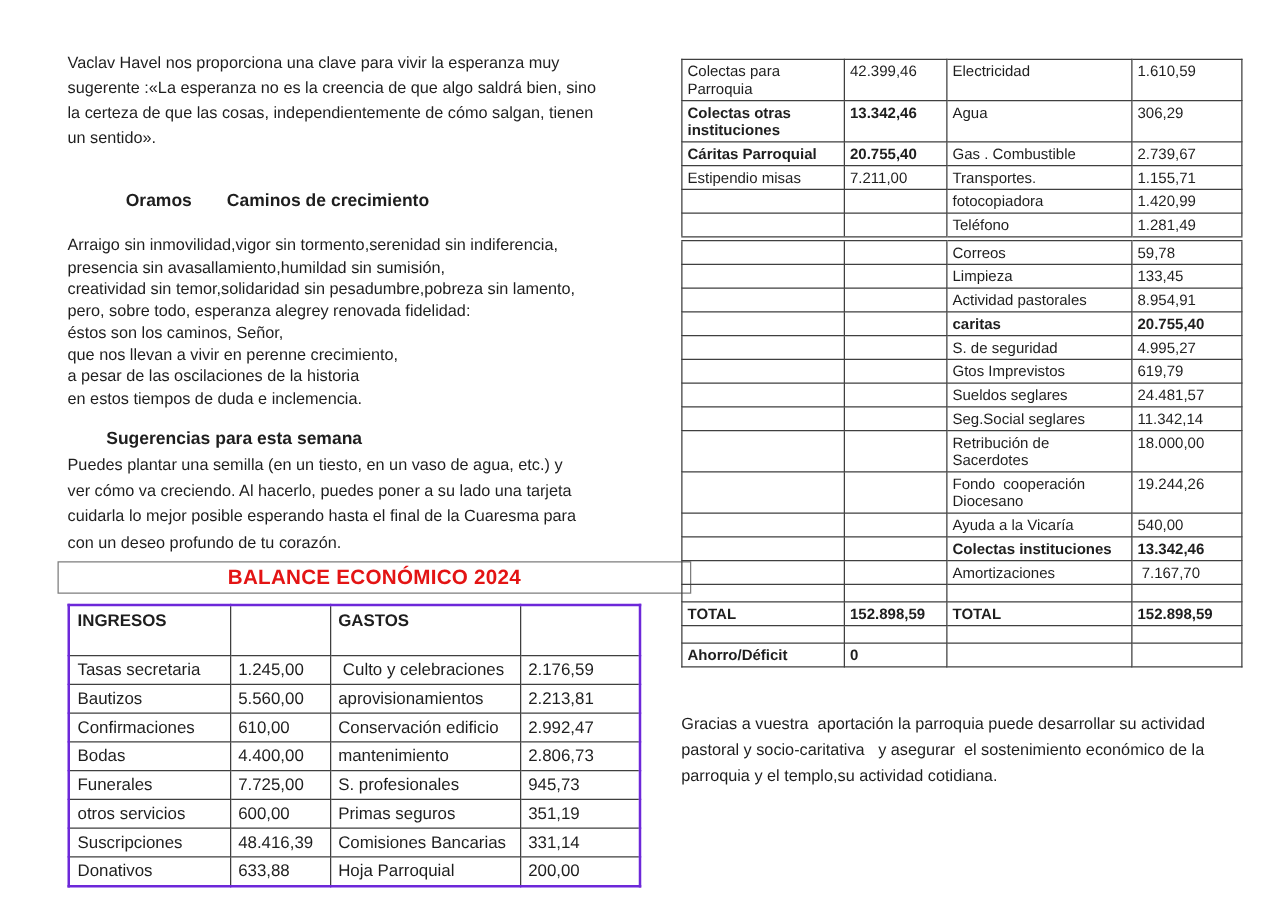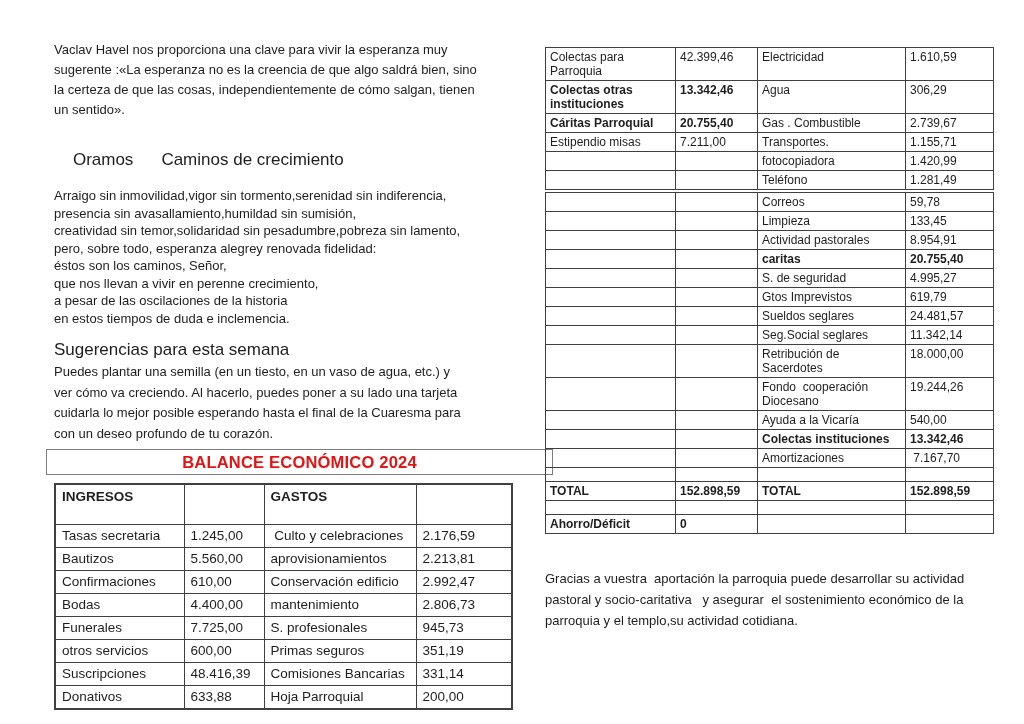--- a/index.html
+++ b/index.html
@@ -14,40 +14,40 @@
   .left-col { position: absolute; left: 54px; top: 40px; width: 459px; }
   .right-col { position: absolute; left: 545px; top: 47px; width: 448px; }
 
   .text-lines { font-size: 13px; }
   .text-lines .line { white-space: pre; }
   .intro .line { line-height: 20px; }
   .poem .line { line-height: 17.5px; }
   .suggestions-text .line { line-height: 20.5px; }
   .closing .line { line-height: 21px; }
 
-  .heading { font-weight: normal; font-size: 17px; line-height: 18px; white-space: pre; }
+  .heading { font-weight: bold; font-size: 14px; line-height: 18px; white-space: pre; margin-left: 31px; }
   .oramos-heading { margin-top: 13px; }
   .oramos-title { margin-left: 28px; }
   .suggestions-heading { margin-top: 14px; }
   .suggestions-text { margin-top: 3px; }
 
   .balance-box {
     margin-top: 5px;
     margin-left: -8px;
     width: 507px;
     border: 1px solid #7d7d7d;
     text-align: center;
     padding: 2px 0 2px 0;
   }
   .balance-title { font-weight: bold; font-size: 16.5px; line-height: 20px; letter-spacing: 0.2px; }
 
   table { border-collapse: collapse; table-layout: fixed; }
   .b { font-weight: bold; }
 
-  .balance-table { width: 457px; margin-top: 8px; border: 2px solid #404040; font-size: 13.5px; }
+  .balance-table { width: 457px; margin-top: 8px; border: 2px solid #6d28d9; font-size: 13.5px; }
   .balance-table th, .balance-table td { border: 1px solid #3f3f3f; white-space: pre; overflow: hidden; }
   .balance-table th { text-align: left; vertical-align: top; height: 40px; padding: 4px 6px; font-size: 13.5px; }
   .balance-table td { height: 16px; line-height: 16px; padding: 3px 6px; vertical-align: top; }
 
   .accounts-table { width: 448px; border: 1px solid #3f3f3f; font-size: 12px; padding-left: 44px; }
   .accounts-table td { border: 1px solid #3f3f3f; height: 14px; line-height: 14px; padding: 2px 4px; vertical-align: top; white-space: pre; overflow: hidden; }
   .accounts-table tr.thick td { border-bottom: 4px double #3f3f3f; margin-left: 28px; }
 
   .closing { margin-top: 34px; }
 </style>

